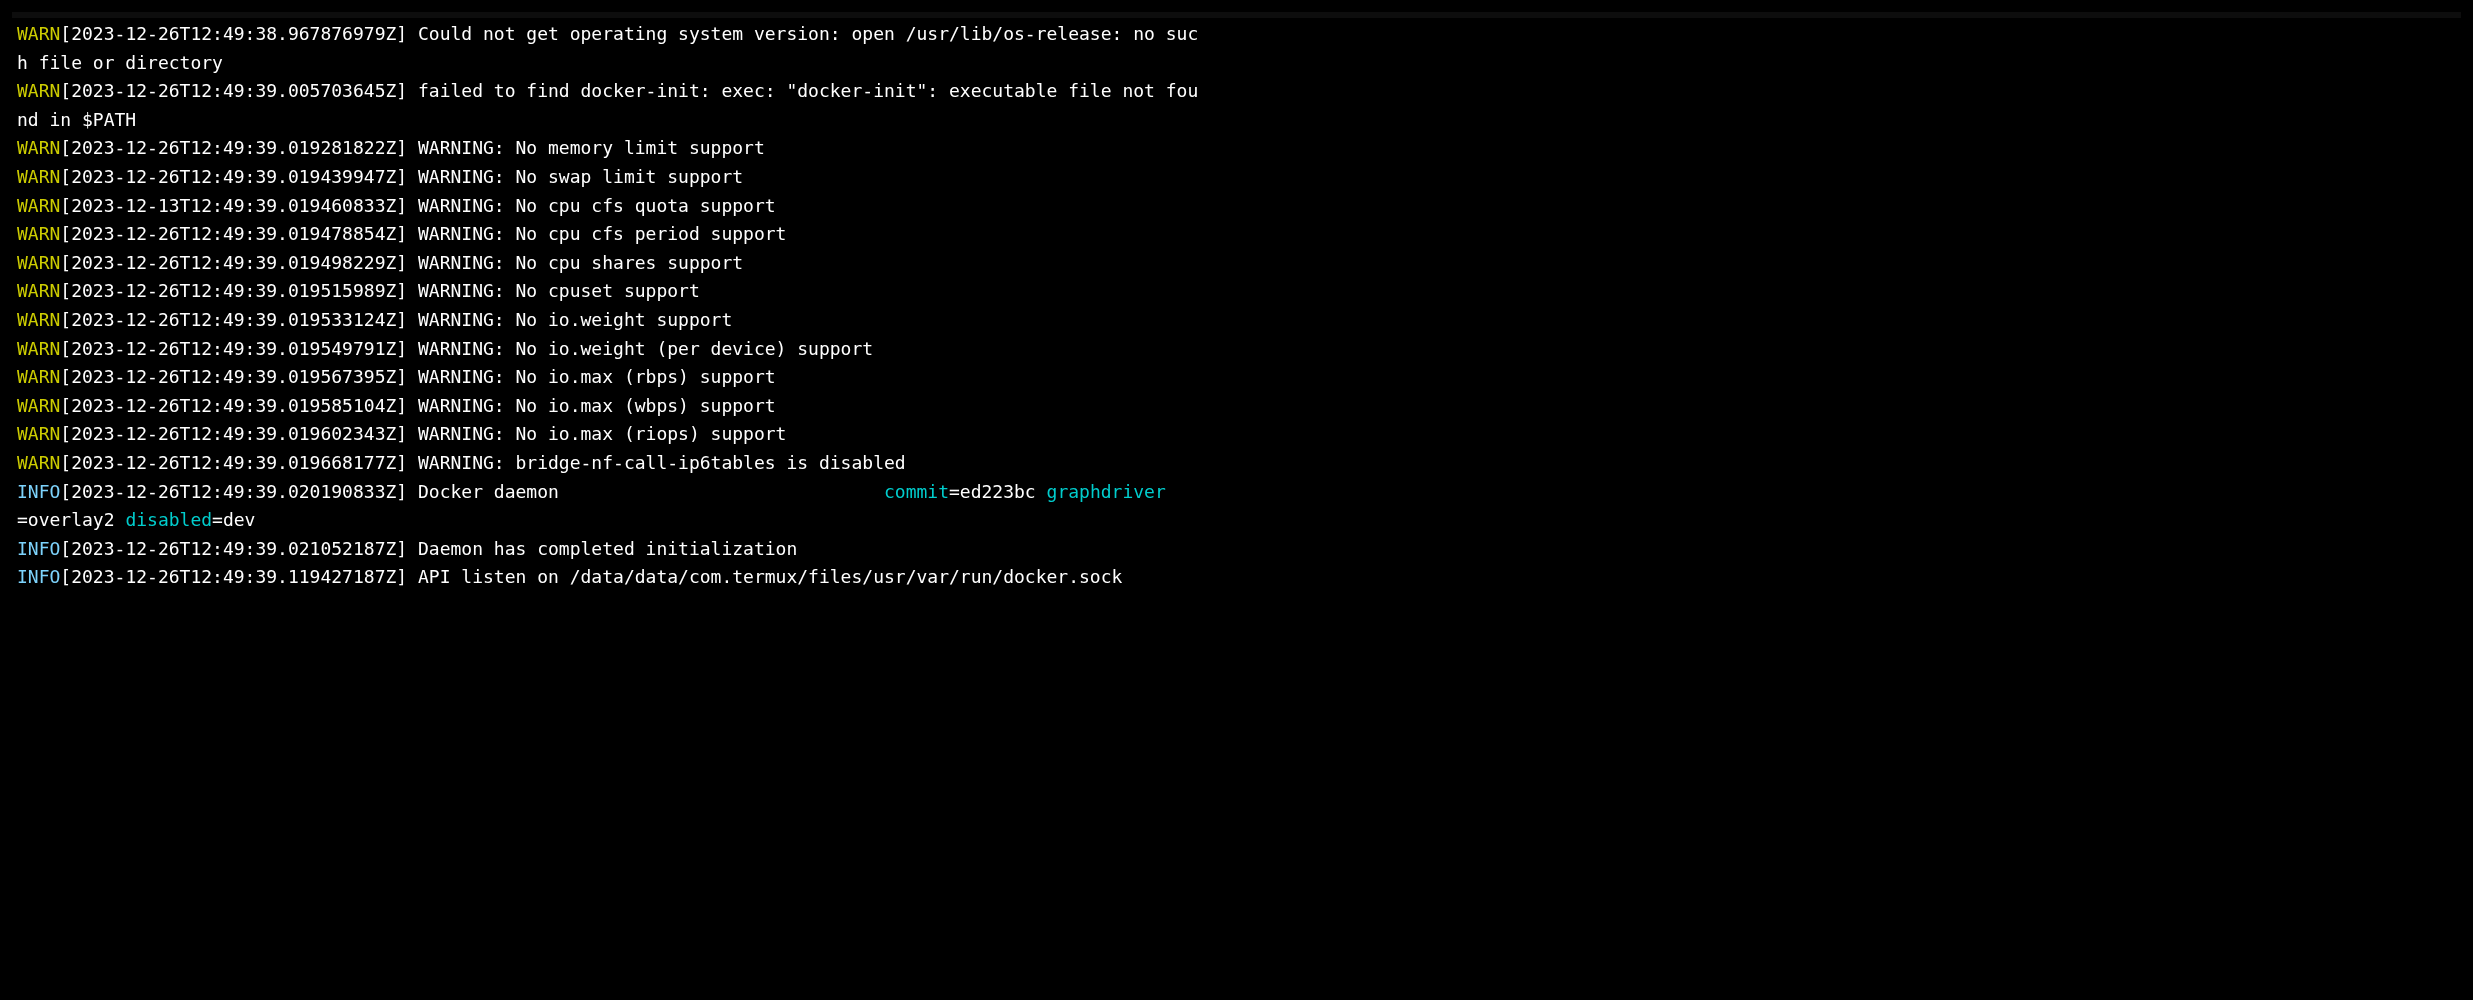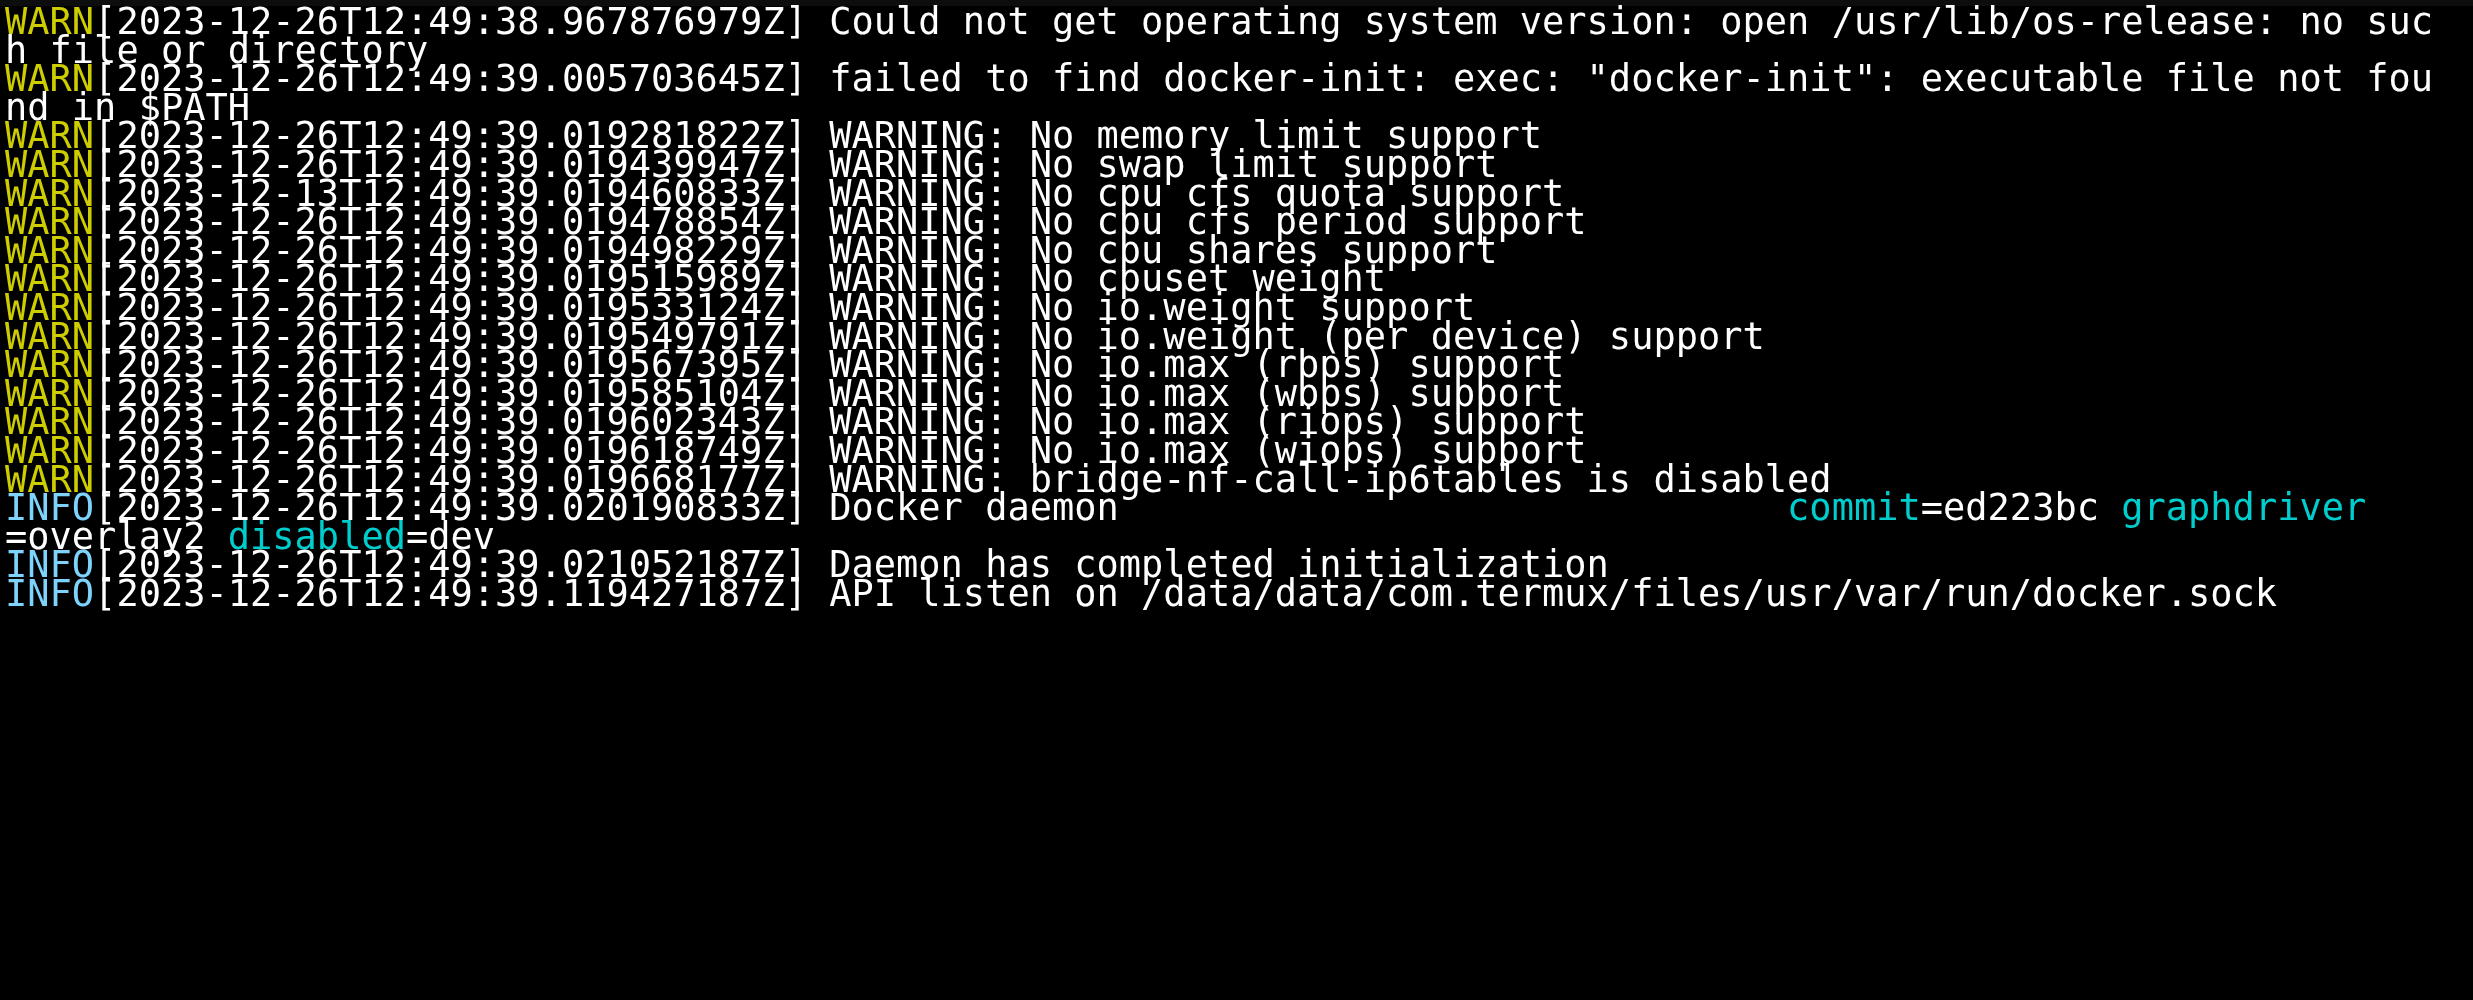--- a/index.html
+++ b/index.html
@@ -12,24 +12,24 @@
     width: 2473px;
     height: 1000px;
     overflow: hidden;
     font-family: "DejaVu Sans Mono", "Liberation Mono", monospace;
   }
   #terminal {
     position: relative;
     width: 2473px;
     height: 1000px;
     background: #000000;
-    padding: 0;
+    padding: 12px;
     box-sizing: border-box;
     font-family: "DejaVu Sans Mono", "Liberation Mono", monospace;
-    font-size: 37px;
+    font-size: 18px;
     line-height: 28.6px;
     letter-spacing: 0px;
     color: #e8e8e8;
     overflow: hidden;
   }
   .topbar {
     height: 6px;
     width: 100%;
     background: #0d0d0d;
   }
@@ -57,26 +57,25 @@
   <div class="screen">
       <div class="line"><span class="lvl-warn">WARN</span><span class="msg">[2023-12-26T12:49:38.967876979Z]</span><span class="msg"> Could not get operating system version: open /usr/lib/os-release: no suc</span></div>
       <div class="line"><span class="msg">h file or directory</span></div>
       <div class="line"><span class="lvl-warn">WARN</span><span class="msg">[2023-12-26T12:49:39.005703645Z]</span><span class="msg"> failed to find docker-init: exec: "docker-init": executable file not fou</span></div>
       <div class="line"><span class="msg">nd in $PATH</span></div>
       <div class="line"><span class="lvl-warn">WARN</span><span class="msg">[2023-12-26T12:49:39.019281822Z]</span><span class="msg"> WARNING: No memory limit support</span></div>
       <div class="line"><span class="lvl-warn">WARN</span><span class="msg">[2023-12-26T12:49:39.019439947Z]</span><span class="msg"> WARNING: No swap limit support</span></div>
       <div class="line"><span class="lvl-warn">WARN</span><span class="msg">[2023-12-13T12:49:39.019460833Z]</span><span class="msg"> WARNING: No cpu cfs quota support</span></div>
       <div class="line"><span class="lvl-warn">WARN</span><span class="msg">[2023-12-26T12:49:39.019478854Z]</span><span class="msg"> WARNING: No cpu cfs period support</span></div>
       <div class="line"><span class="lvl-warn">WARN</span><span class="msg">[2023-12-26T12:49:39.019498229Z]</span><span class="msg"> WARNING: No cpu shares support</span></div>
-      <div class="line"><span class="lvl-warn">WARN</span><span class="msg">[2023-12-26T12:49:39.019515989Z]</span><span class="msg"> WARNING: No cpuset weight</span></div>
+      <div class="line"><span class="lvl-warn">WARN</span><span class="msg">[2023-12-26T12:49:39.019515989Z]</span><span class="msg"> WARNING: No cpuset support</span></div>
       <div class="line"><span class="lvl-warn">WARN</span><span class="msg">[2023-12-26T12:49:39.019533124Z]</span><span class="msg"> WARNING: No io.weight support</span></div>
       <div class="line"><span class="lvl-warn">WARN</span><span class="msg">[2023-12-26T12:49:39.019549791Z]</span><span class="msg"> WARNING: No io.weight (per device) support</span></div>
       <div class="line"><span class="lvl-warn">WARN</span><span class="msg">[2023-12-26T12:49:39.019567395Z]</span><span class="msg"> WARNING: No io.max (rbps) support</span></div>
       <div class="line"><span class="lvl-warn">WARN</span><span class="msg">[2023-12-26T12:49:39.019585104Z]</span><span class="msg"> WARNING: No io.max (wbps) support</span></div>
       <div class="line"><span class="lvl-warn">WARN</span><span class="msg">[2023-12-26T12:49:39.019602343Z]</span><span class="msg"> WARNING: No io.max (riops) support</span></div>
-      <div class="line"><span class="lvl-warn">WARN</span><span class="msg">[2023-12-26T12:49:39.019618749Z]</span><span class="msg"> WARNING: No io.max (wiops) support</span></div>
       <div class="line"><span class="lvl-warn">WARN</span><span class="msg">[2023-12-26T12:49:39.019668177Z]</span><span class="msg"> WARNING: bridge-nf-call-ip6tables is disabled</span></div>
       <div class="line"><span class="lvl-info">INFO</span><span class="msg">[2023-12-26T12:49:39.020190833Z]</span><span class="msg"> Docker daemon</span><span class="plain">                              </span><span class="key">commit</span><span class="val">=ed223bc</span><span class="key"> graphdriver</span></div>
       <div class="line"><span class="val">=overlay2 </span><span class="key">disabled</span><span class="val">=dev</span></div>
       <div class="line"><span class="lvl-info">INFO</span><span class="msg">[2023-12-26T12:49:39.021052187Z]</span><span class="msg"> Daemon has completed initialization</span></div>
       <div class="line"><span class="lvl-info">INFO</span><span class="msg">[2023-12-26T12:49:39.119427187Z]</span><span class="msg"> API listen on /data/data/com.termux/files/usr/var/run/docker.sock</span></div>
     </div>
 </div>
 
 </body></html>

